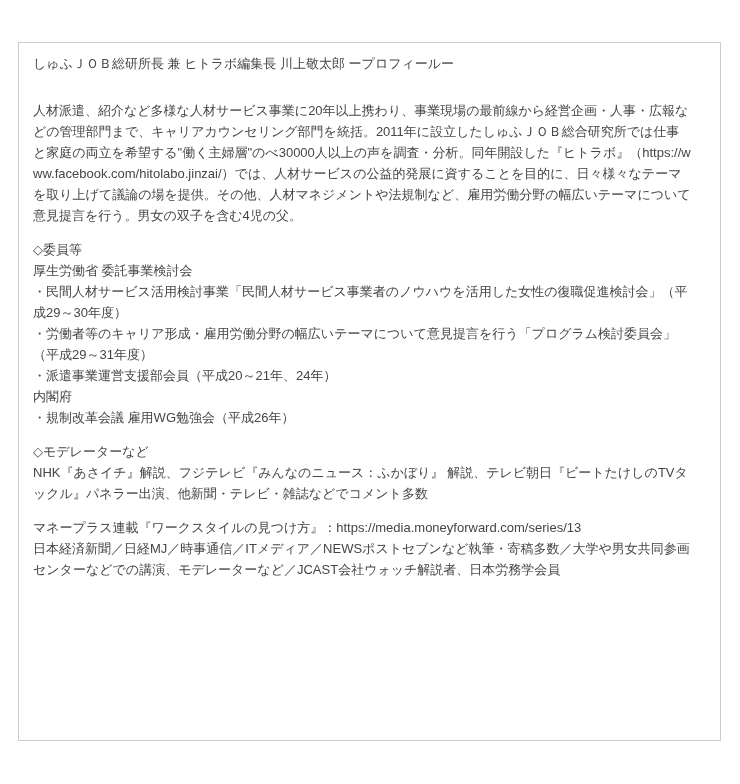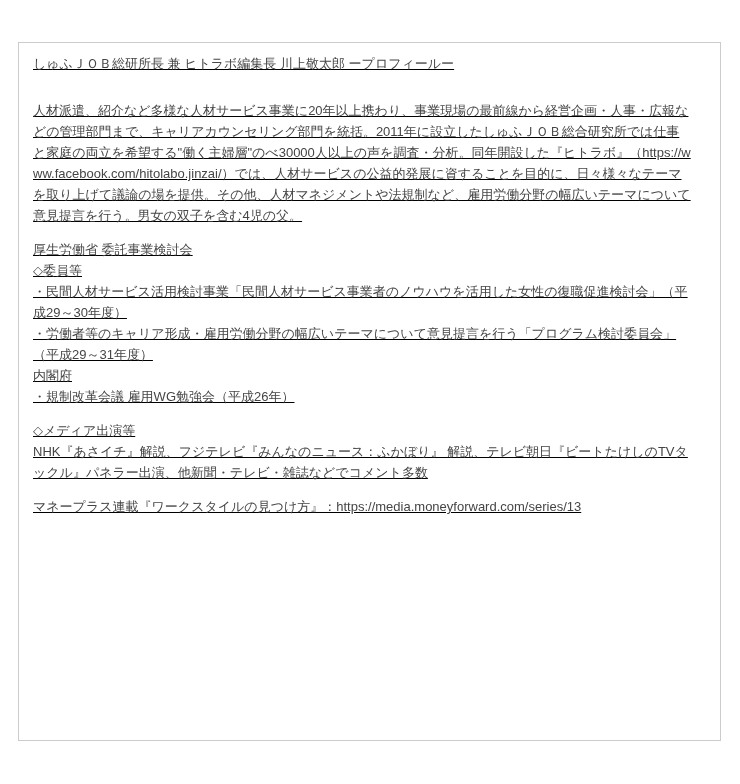--- a/index.html
+++ b/index.html
@@ -23,21 +23,20 @@
   .profile-box{
     position:absolute;
     left:18px;
     top:42px;
     width:703px;
     min-height:699px;
     box-sizing:border-box;
     background:var(--box-bg);
     border:1px solid var(--border);
     padding:10px 28px 11px 14px;
-    text-decoration:underline;
   }
   .bline{
     margin:0;
     font-size:13px;
     line-height:21px;
     color:var(--text);
     text-align:left;
     word-break:break-all;
     overflow-wrap:anywhere;
     white-space:pre-wrap;
@@ -49,25 +48,27 @@
 </head>
 <body>
 
 <div class="profile-box">
   <div id="profile-content">
       <p class="bline">しゅふＪＯＢ総研所長 兼 ヒトラボ編集長 川上敬太郎 ープロフィールー</p>
       <div class="gap"></div>
       <div class="gap"></div>
       <p class="bline">人材派遣、紹介など多様な人材サービス事業に20年以上携わり、事業現場の最前線から経営企画・人事・広報などの管理部門まで、キャリアカウンセリング部門を統括。2011年に設立したしゅふＪＯＢ総合研究所では仕事と家庭の両立を希望する"働く主婦層"のべ30000人以上の声を調査・分析。同年開設した『ヒトラボ』（https://www.facebook.com/hitolabo.jinzai/）では、人材サービスの公益的発展に資することを目的に、日々様々なテーマを取り上げて議論の場を提供。その他、人材マネジメントや法規制など、雇用労働分野の幅広いテーマについて意見提言を行う。男女の双子を含む4児の父。</p>
       <div class="gap"></div>
+      <p class="bline">◇委員等</p>
       <p class="bline">厚生労働省 委託事業検討会</p>
-      <p class="bline">◇委員等</p>
       <p class="bline">・民間人材サービス活用検討事業「民間人材サービス事業者のノウハウを活用した女性の復職促進検討会」（平成29～30年度）</p>
       <p class="bline">・労働者等のキャリア形成・雇用労働分野の幅広いテーマについて意見提言を行う「プログラム検討委員会」（平成29～31年度）</p>
+      <p class="bline">・派遣事業運営支援部会員（平成20～21年、24年）</p>
       <p class="bline">内閣府</p>
       <p class="bline">・規制改革会議 雇用WG勉強会（平成26年）</p>
       <div class="gap"></div>
-      <p class="bline">◇メディア出演等</p>
+      <p class="bline">◇モデレーターなど</p>
       <p class="bline">NHK『あさイチ』解説、フジテレビ『みんなのニュース：ふかぼり』 解説、テレビ朝日『ビートたけしのTVタックル』パネラー出演、他新聞・テレビ・雑誌などでコメント多数</p>
       <div class="gap"></div>
       <p class="bline">マネープラス連載『ワークスタイルの見つけ方』：https://media.moneyforward.com/series/13</p>
+      <p class="bline">日本経済新聞／日経MJ／時事通信／ITメディア／NEWSポストセブンなど執筆・寄稿多数／大学や男女共同参画センターなどでの講演、モデレーターなど／JCAST会社ウォッチ解説者、日本労務学会員</p>
     </div>
 </div>
 
 </body></html>

